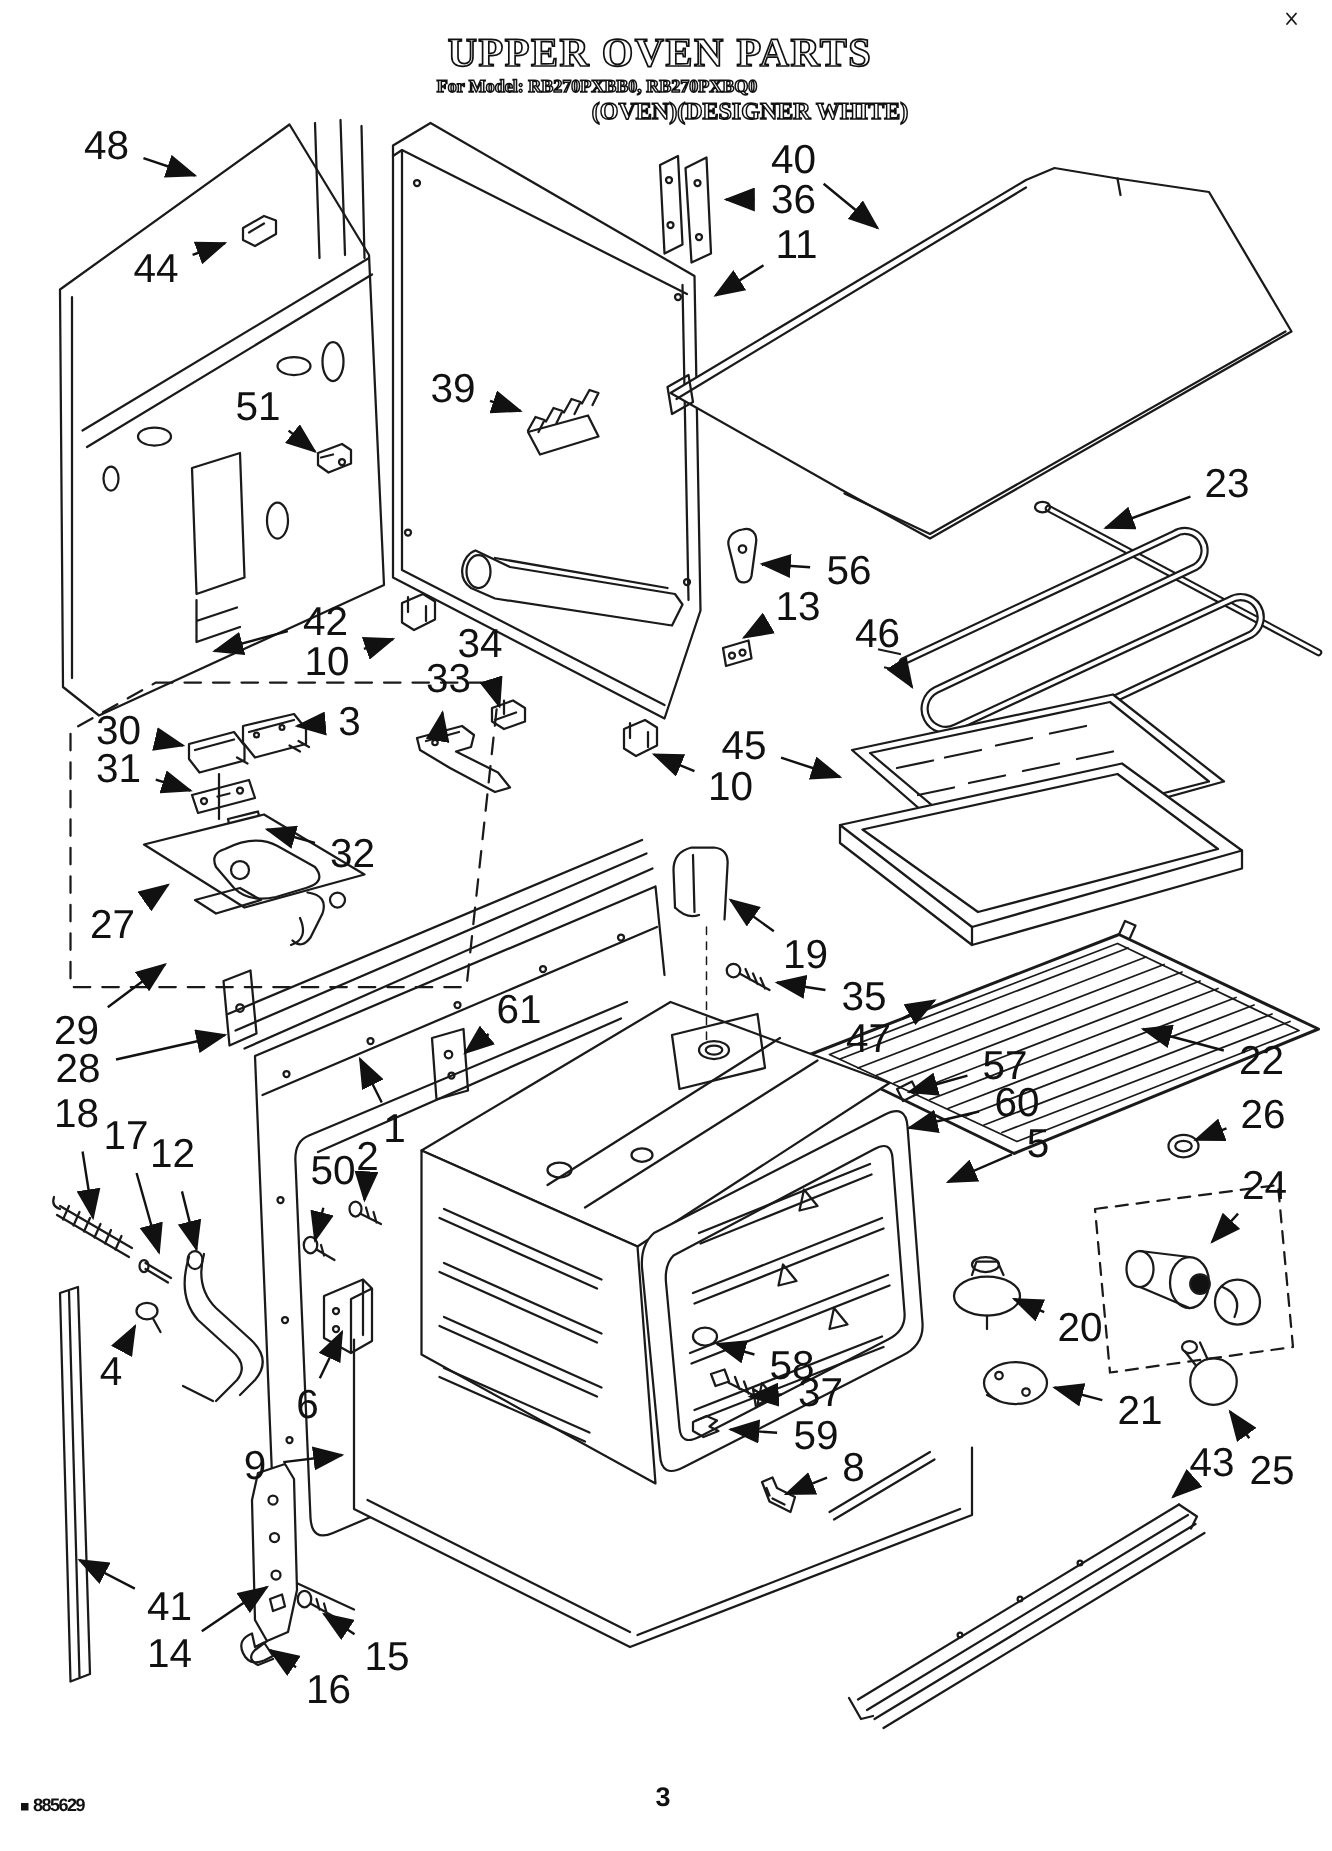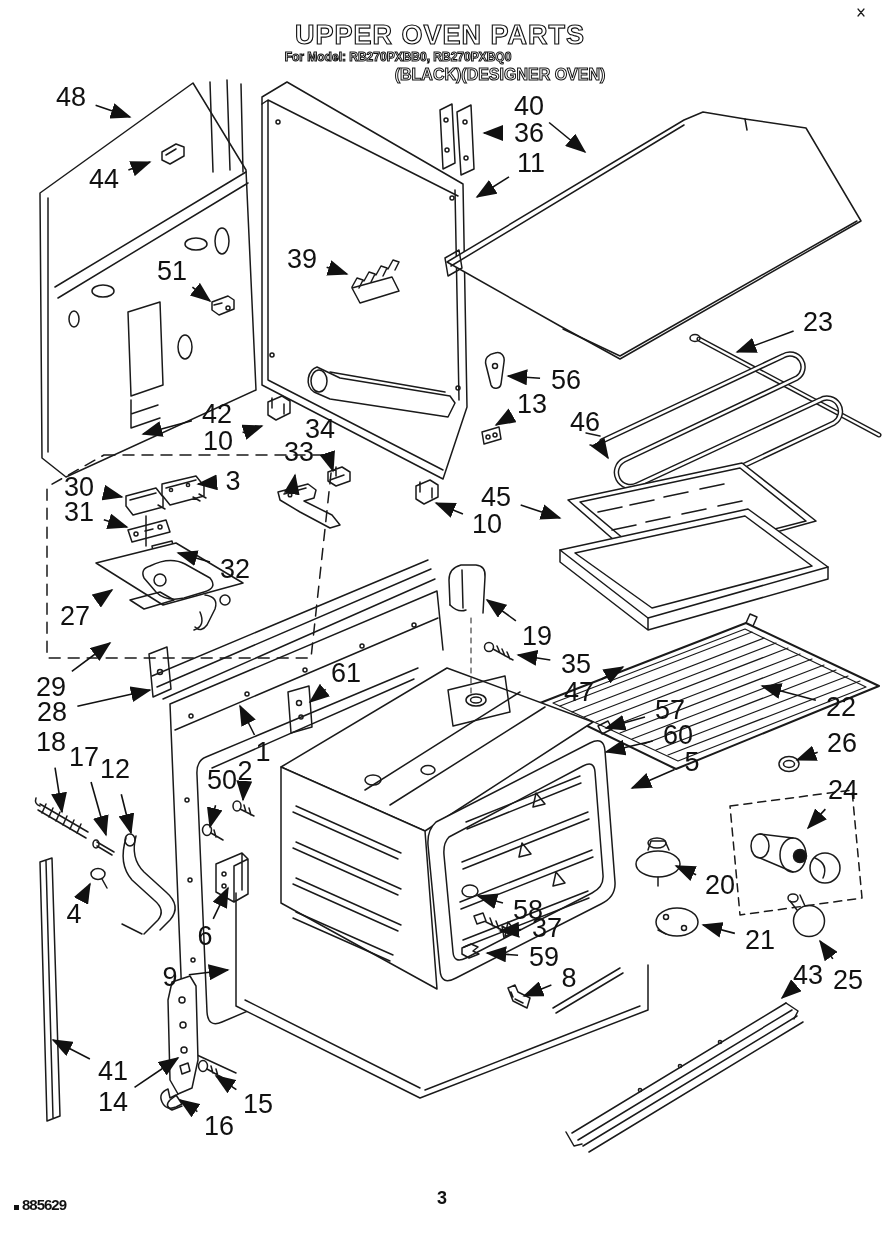--- a/index.html
+++ b/index.html
@@ -1,38 +1,38 @@
 <!DOCTYPE html>
 <html><head>
 <meta charset="utf-8">
 <style>
   html,body{margin:0;padding:0;background:#fff;}
   #page{position:relative;width:888px;height:1234px;background:#fff;overflow:hidden;
         font-family:"Liberation Sans",sans-serif;color:#111;}
   .hdr{position:absolute;left:440px;transform:translateX(-50%);white-space:nowrap;
-       font-weight:bold;color:#fff;-webkit-text-stroke:1.15px #111;}
+       font-weight:bold;color:#fff;font-family:Liberation Serif, serif;-webkit-text-stroke:1.15px #111;}
   #title{top:20px;font-size:27px;letter-spacing:1px;}
   #model{top:50px;left:398px;font-size:12px;-webkit-text-stroke:1px #111;}
   #finish{top:66px;left:500px;font-size:16px;-webkit-text-stroke:1px #111;}
   #diagram-svg{position:absolute;left:0;top:0;}
   .pnum{font:27px "Liberation Sans",sans-serif;fill:#111;text-anchor:middle;}
   .leader{stroke:#111;stroke-width:1.6;fill:none;}
-  #footer-left{position:absolute;left:14px;top:1196px;font-size:15px;font-weight:bold;
+  #footer-left{position:absolute;left:14px;top:1196px;font-size:12px;font-weight:bold;
                letter-spacing:-1px;}
   #footer-left .sq{display:inline-block;width:5px;height:5px;background:#111;margin-right:3px;}
   #footer-page{position:absolute;left:437px;top:1188px;font-size:18px;font-weight:bold;}
 </style>
 </head>
 <body>
 
 <div id="page">
 
   <div class="hdr" id="title">UPPER OVEN PARTS</div>
   <div class="hdr" id="model">For Model: RB270PXBB0, RB270PXBQ0</div>
-  <div class="hdr" id="finish">(BLACK)(DESIGNER OVEN)</div>
+  <div class="hdr" id="finish">(OVEN)(DESIGNER WHITE)</div>
 
   <svg id="diagram-svg" width="888" height="1234" viewBox="0 0 888 1234" xmlns="http://www.w3.org/2000/svg">
     <defs>
       <marker id="ah" markerWidth="14" markerHeight="10" refX="12" refY="5" orient="auto">
         <path d="M0,0 L13,5 L0,10 z" fill="#111"></path>
       </marker>
     </defs>
 
     <g stroke="#1a1a1a" stroke-width="1.5" fill="none" stroke-linejoin="round" stroke-linecap="round">
 

